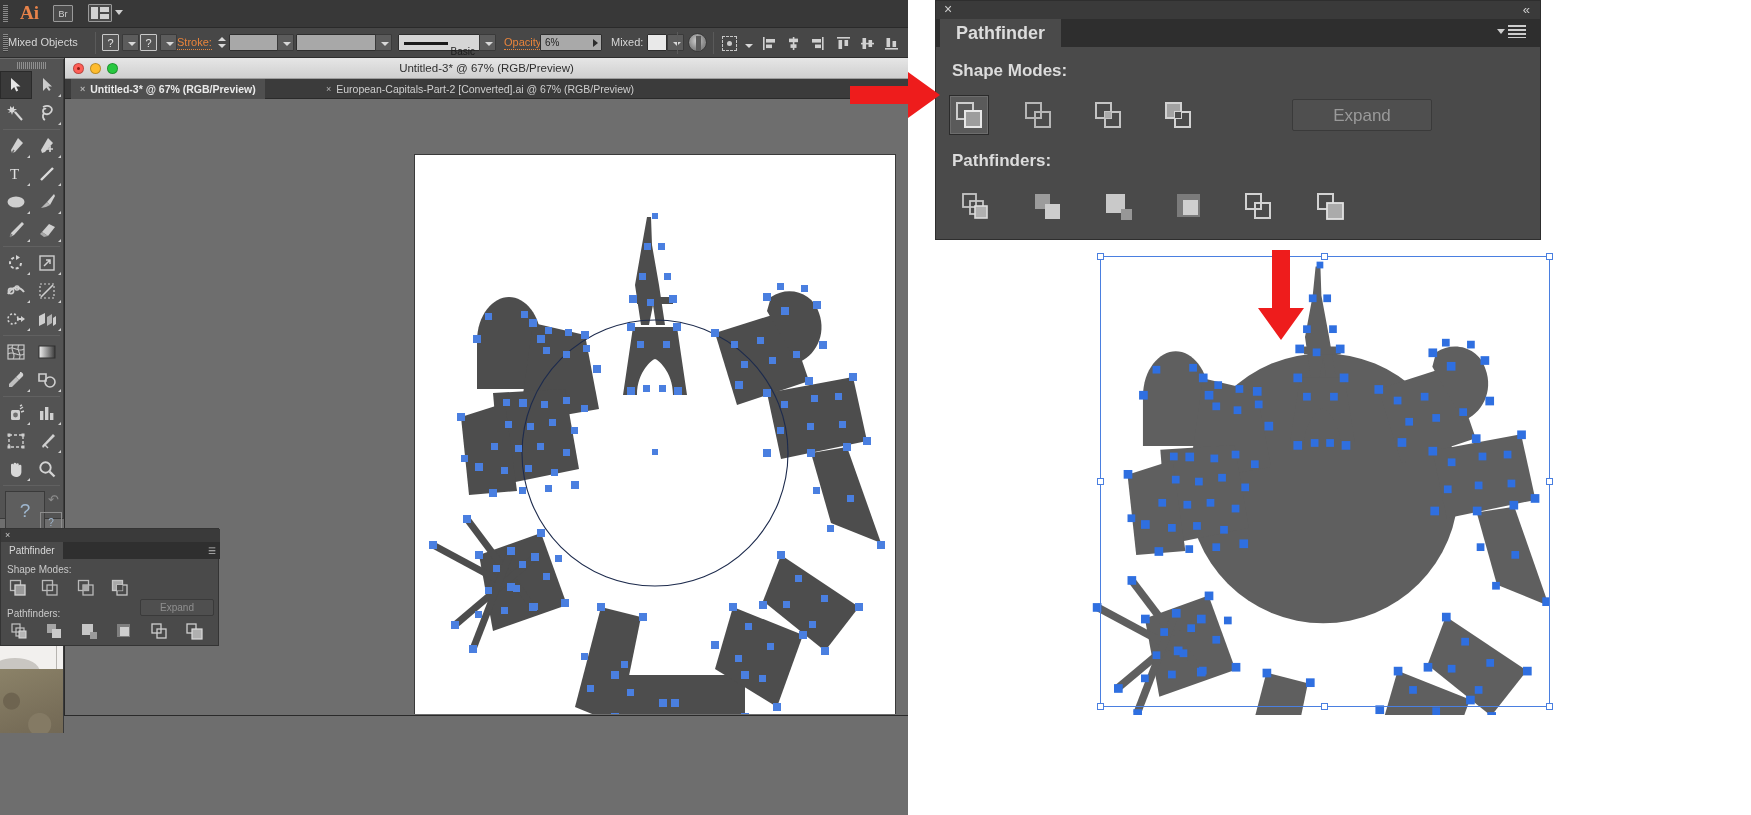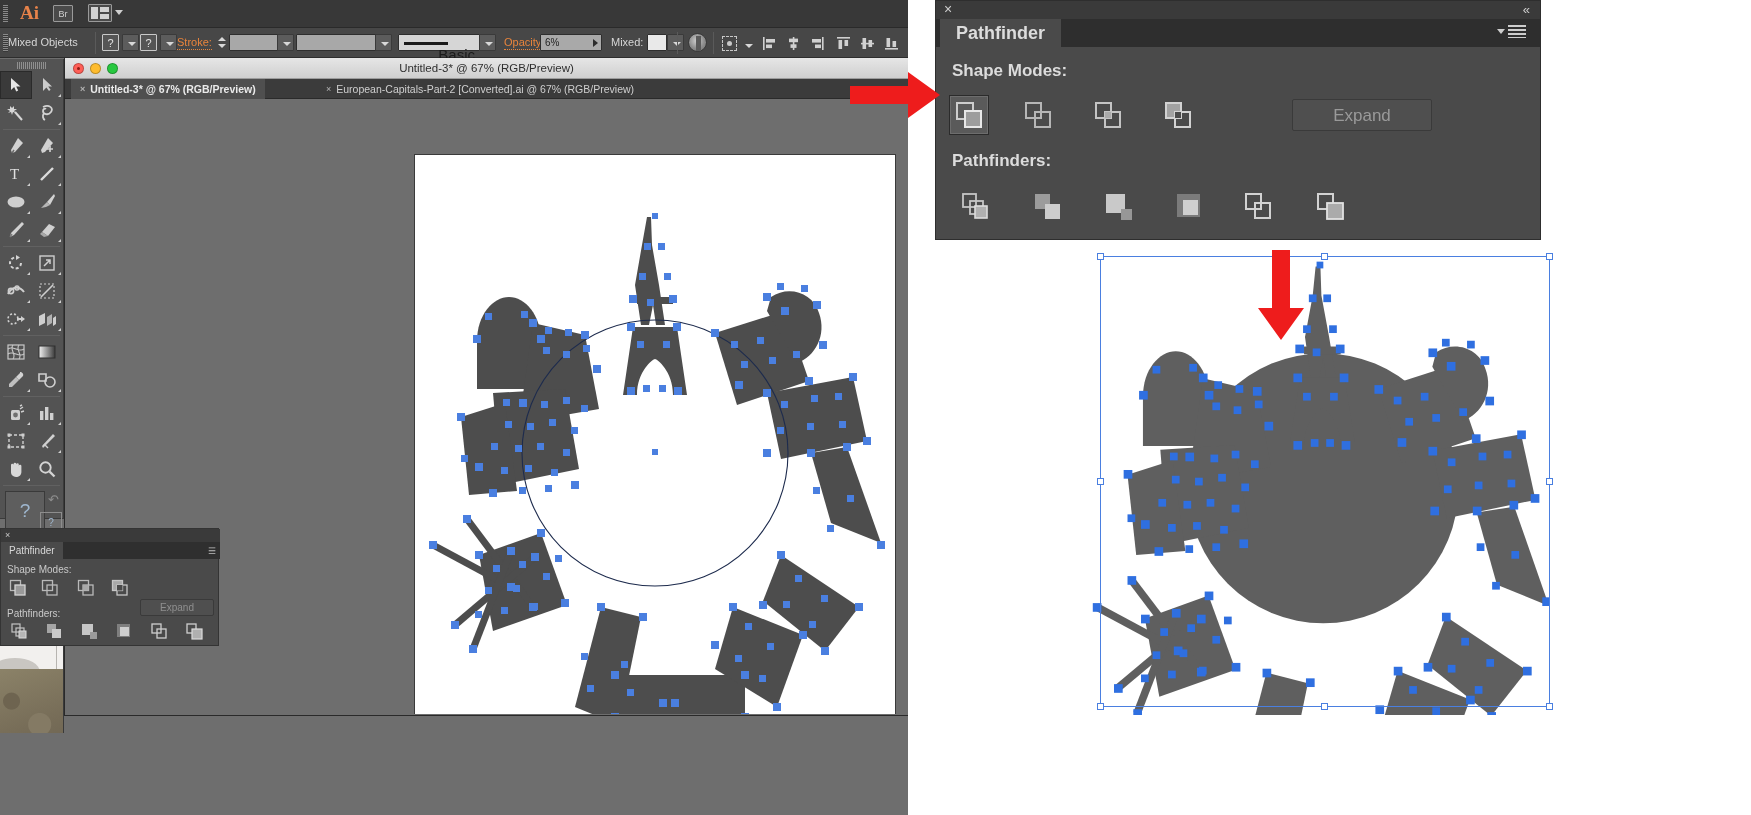--- a/index.html
+++ b/index.html
@@ -71,21 +71,21 @@
   .stepper{position:absolute;top:6px;width:11px;height:17px;}
   .stepper .up,.stepper .dn{position:absolute;left:2px;width:0;height:0;
     border-left:4px solid transparent;border-right:4px solid transparent;}
   .stepper .up{top:3px;border-bottom:4px solid #d8d8d8;}
   .stepper .dn{top:10px;border-top:4px solid #d8d8d8;}
   #stroke-profile{
     position:absolute;top:6px;left:398px;width:82px;height:17px;background:#d6d6d6;border:1px solid #2e2e2e;
     border-radius:1px;
   }
   #stroke-profile .line{position:absolute;left:5px;top:7px;width:44px;height:3px;background:#1b1b1b;}
-  #stroke-profile .txt{position:absolute;right:4px;top:11px;font-size:15px;color:#1b1b1b;}
+  #stroke-profile .txt{position:absolute;right:4px;top:11px;font-size:10px;color:#1b1b1b;}
   #opacity-field{
     position:absolute;top:6px;left:540px;width:62px;height:17px;background:#a9a9a9;border:1px solid #2e2e2e;
     border-radius:1px;color:#1f1f1f;font-size:10px;padding-left:4px;line-height:16px;
   }
   #opacity-field .tri{position:absolute;right:3px;top:4px;width:0;height:0;
     border-top:4px solid transparent;border-bottom:4px solid transparent;border-left:5px solid #2b2b2b;}
   #style-swatch{position:absolute;top:6px;left:647px;width:20px;height:17px;background:#e9e9e9;border:1px solid #2e2e2e;border-radius:1px;}
   #recolor-btn{position:absolute;top:5px;left:688px;width:19px;height:19px;border-radius:50%;
     background:radial-gradient(circle at 45% 40%,#cfcfcf 0%,#8d8d8d 55%,#707070 100%);border:1px solid #3a3a3a;}
   #recolor-btn::after{content:"";position:absolute;left:7px;top:2px;width:5px;height:15px;background:#5a5a5a;}

